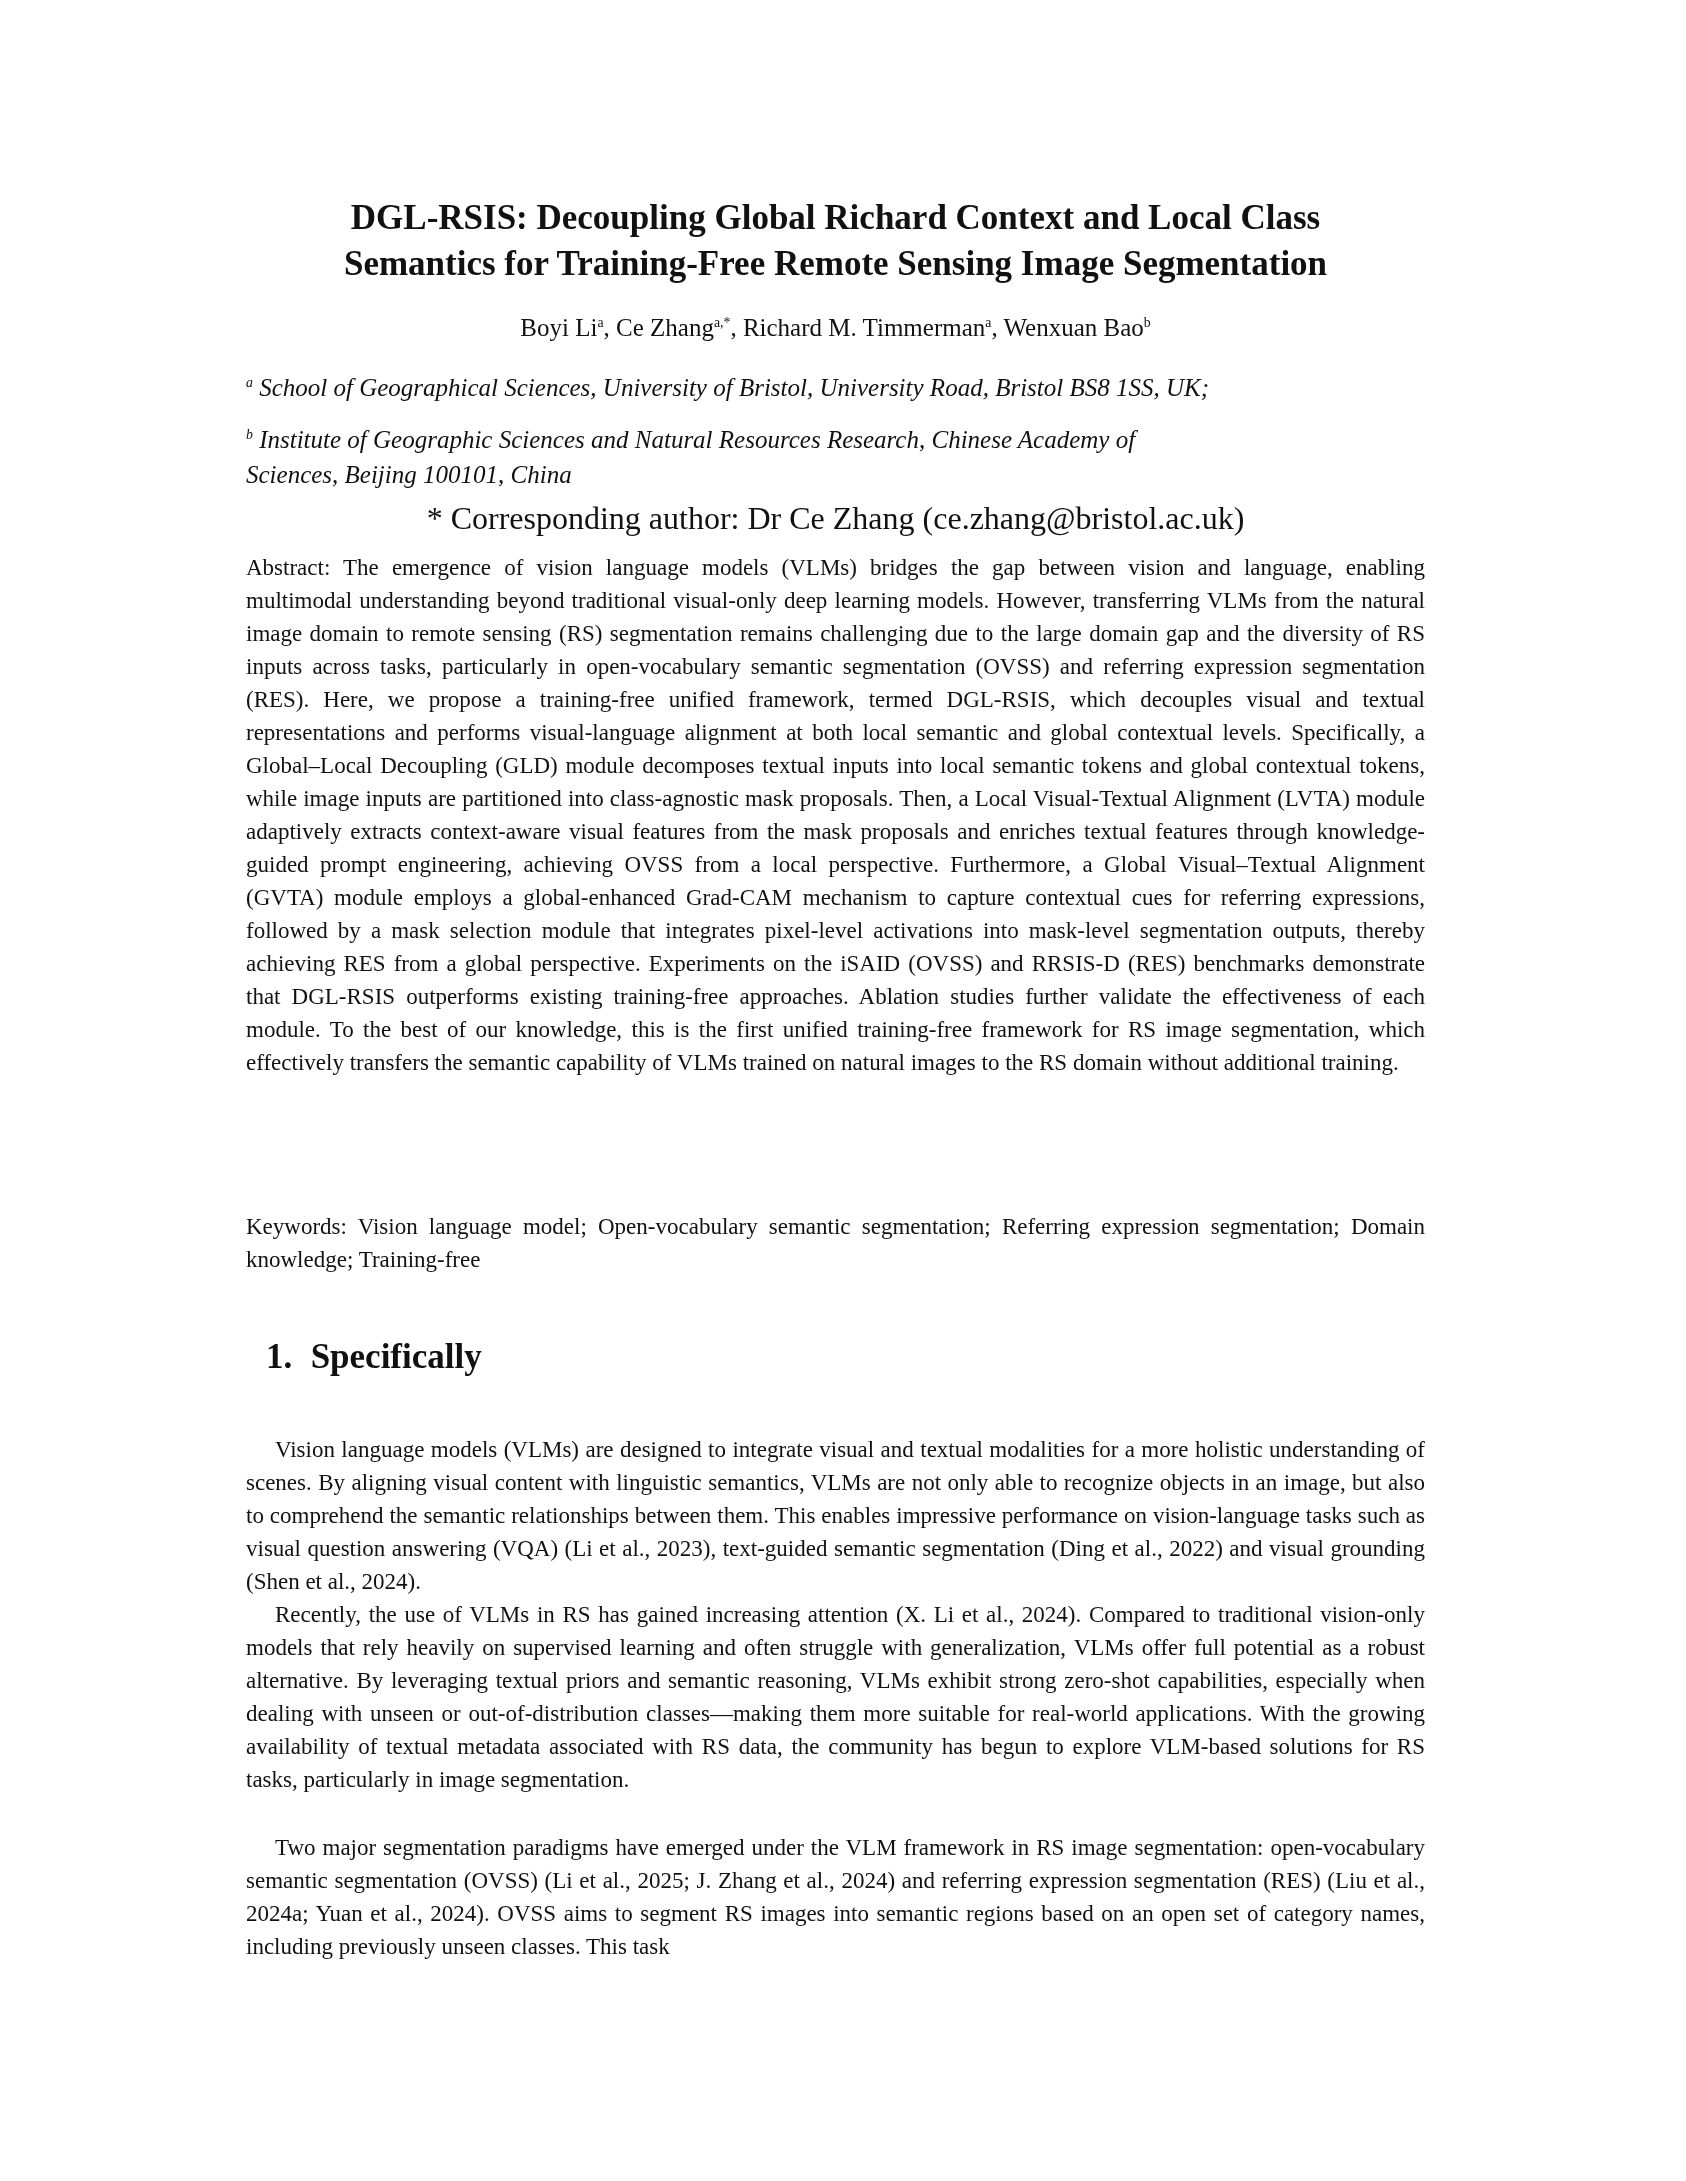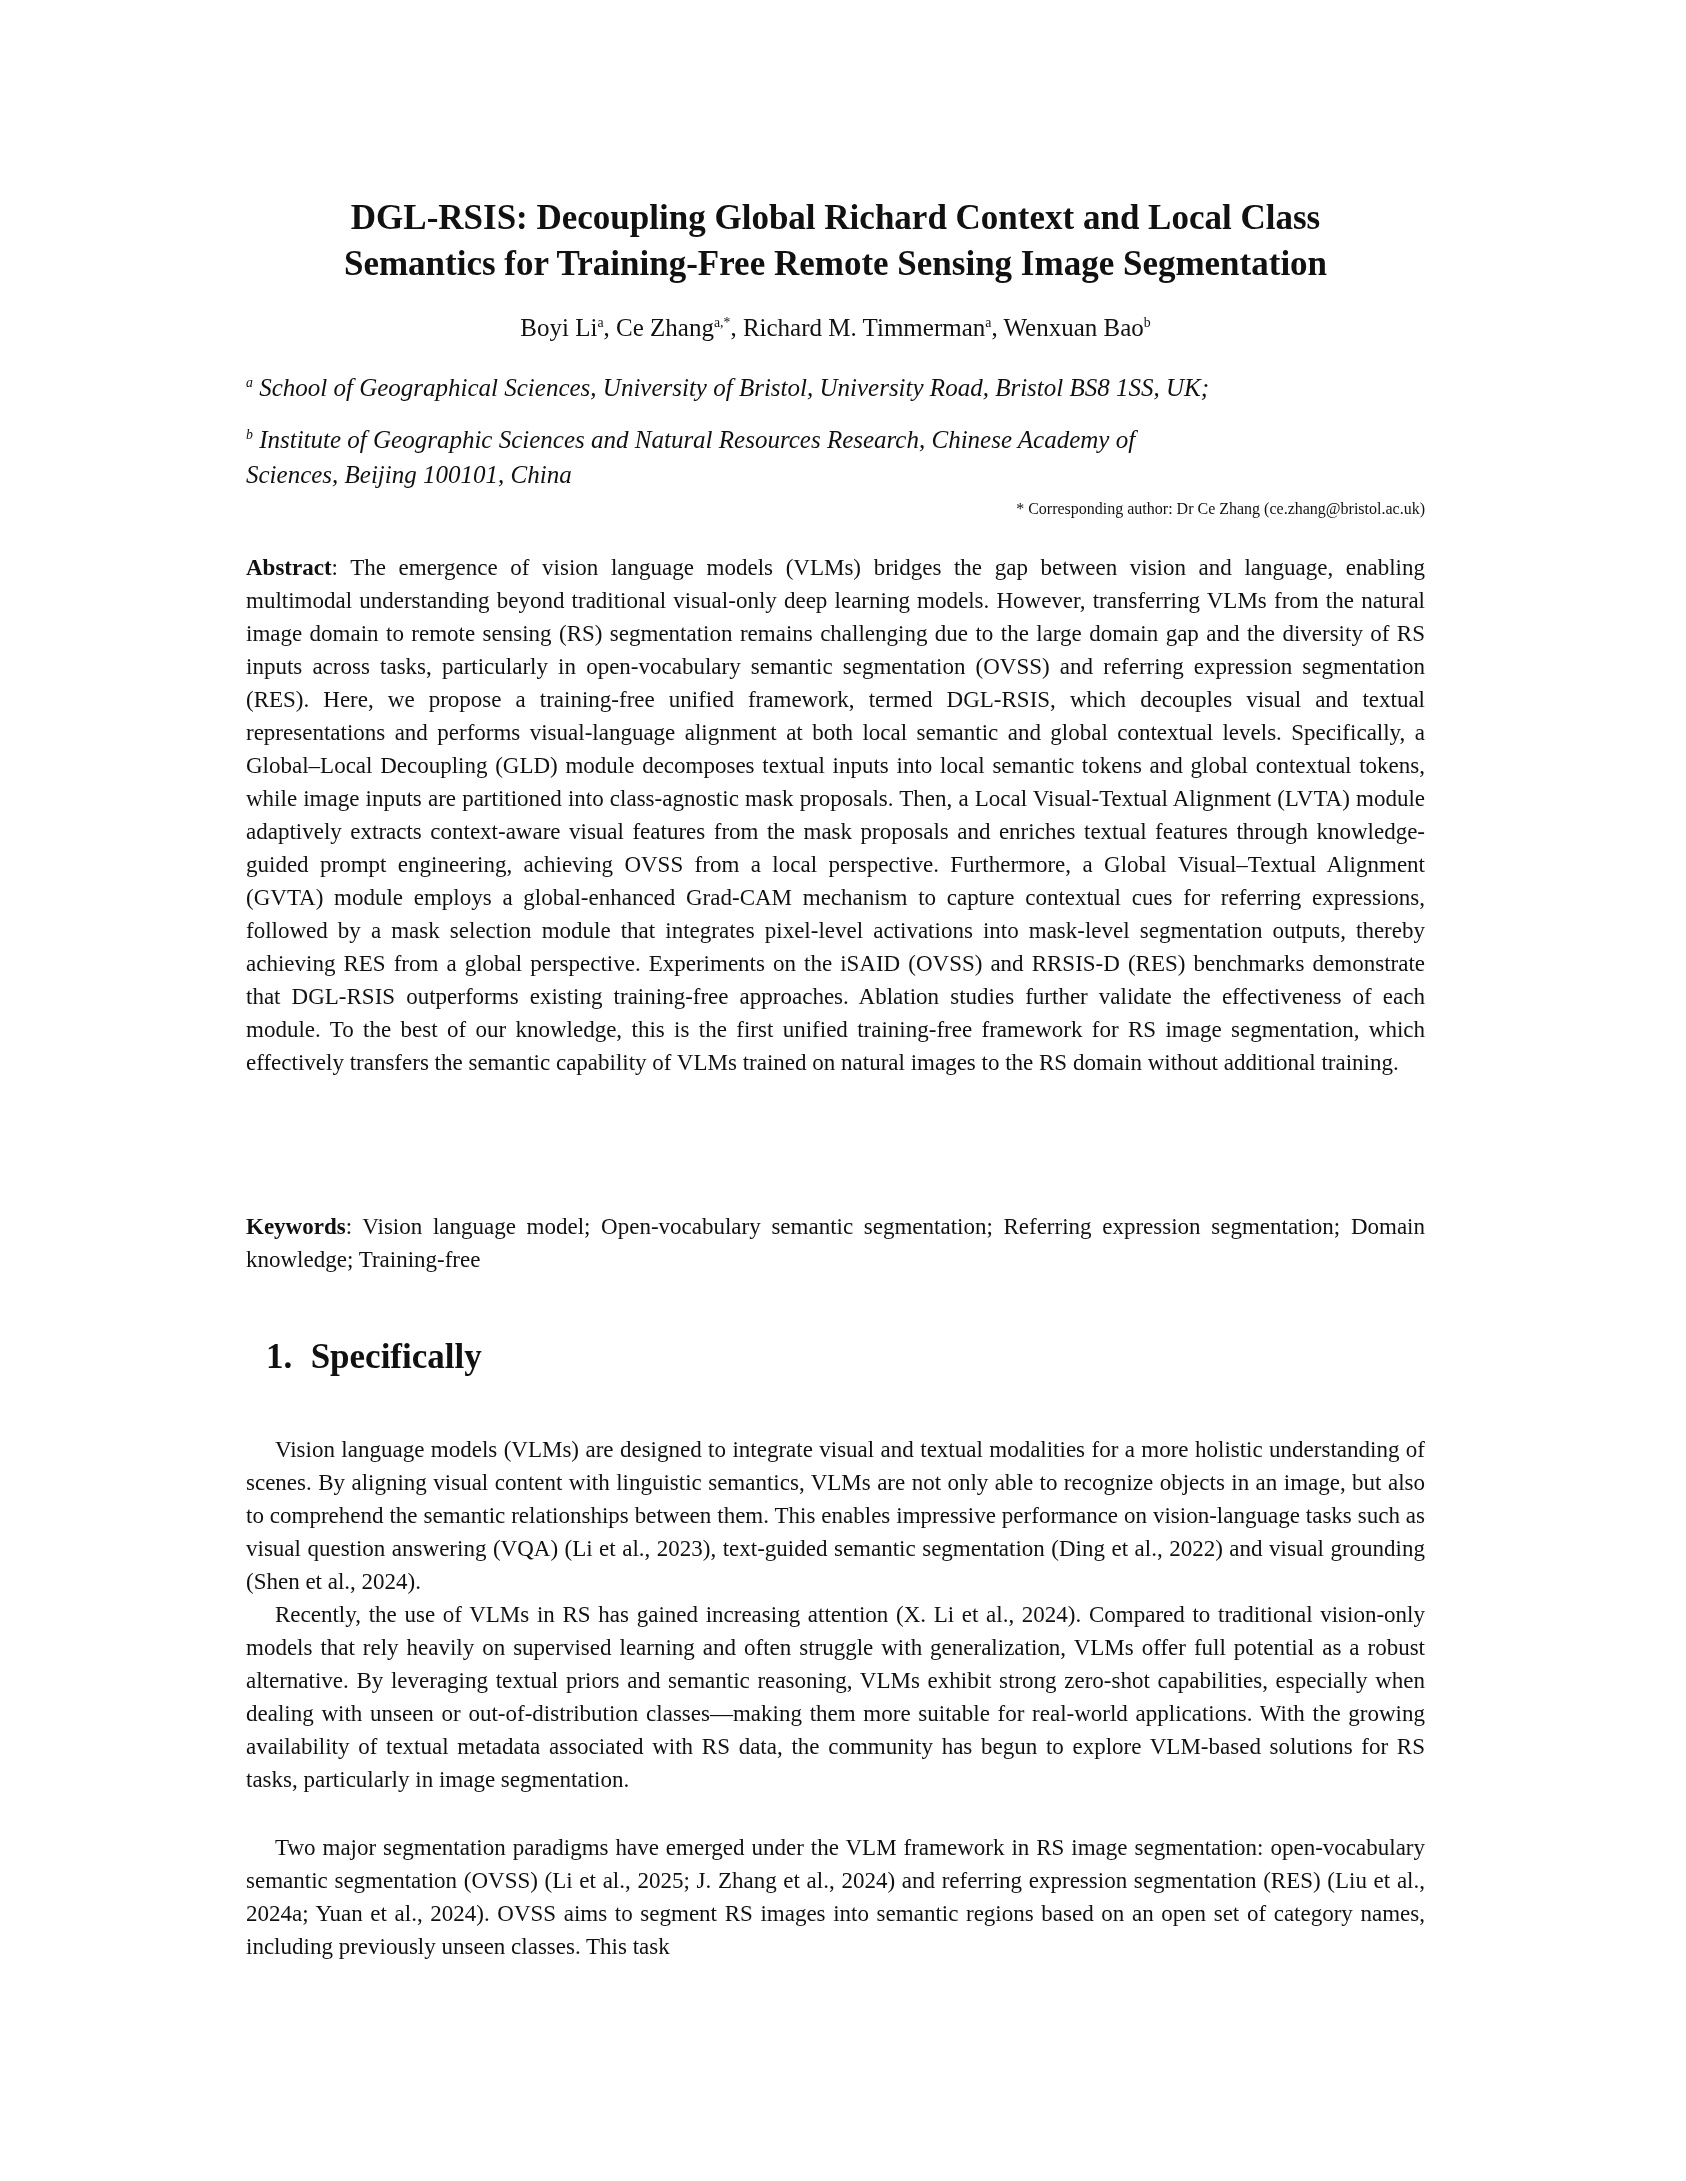--- a/index.html
+++ b/index.html
@@ -3,23 +3,23 @@
 <meta charset="utf-8">
 <style>
   html,body{margin:0;padding:0;background:#fff;}
   body{width:1686px;height:2182px;position:relative;overflow:hidden;font-family:"Liberation Serif",serif;color:#111;}
   .page{position:absolute;left:246px;top:0;width:1179px;}
   .title{position:absolute;top:195px;left:0;width:1179px;text-align:center;font-weight:bold;font-size:35px;line-height:46px;}
   .authors{position:absolute;top:314px;left:0;width:1179px;text-align:center;font-size:25px;}
   .authors sup{font-size:13.8px;}
   .aff{position:absolute;left:0;width:1179px;font-style:italic;font-size:25px;line-height:35px;}
   .aff sup{font-size:13.8px;}
-  .corr{position:absolute;top:500px;left:0;width:1179px;text-align:right;font-size:16px;}
+  .corr{position:absolute;top:500px;left:0;width:1179px;text-align:center;font-size:32px;}
   .para{position:absolute;left:0;width:1179px;text-align:justify;font-size:23px;line-height:33px;}
-  .para b{font-weight:bold;}
+  .para b{font-weight:normal;}
   .indent{text-indent:29px;}
   .h1{position:absolute;top:1337px;left:20px;font-size:35px;font-weight:bold;}
   .h1 span{margin-right:18.4px;}
 </style>
 </head>
 <body>
 
 <div class="page">
   <div class="title">
     <div>DGL-RSIS: Decoupling Global Richard Context and Local Class</div>

